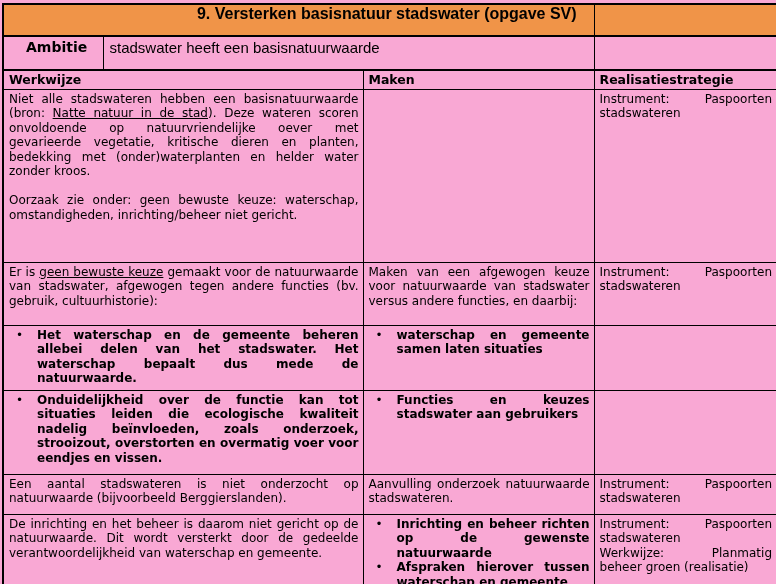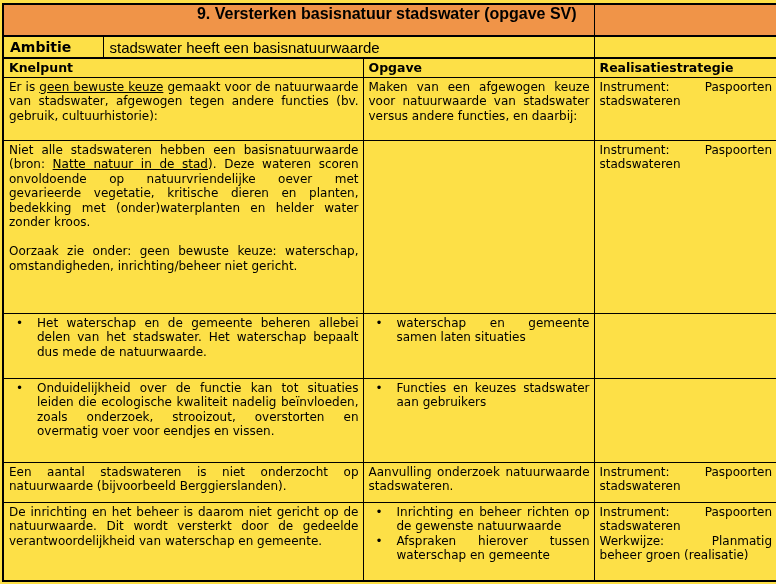--- a/index.html
+++ b/index.html
@@ -1,18 +1,18 @@
 <!DOCTYPE html>
 <html style="--accent: #F09448;"><head>
 <meta charset="utf-8">
 <style>
   html,body{margin:0;padding:0;background:#ffffff;}
   .page{
     width:776px;height:584px;box-sizing:border-box;
-    padding:3px 2px 2px 2px;background:#fde047;
+    padding:3px 2px 2px 2px;background:#f9a8d4;
     font-family:"DejaVu Sans",sans-serif;color:#000000;
   }
   table.matrix{
     border-collapse:collapse;table-layout:fixed;
     width:772px;border:2px solid #000000;
   }
   col.c0{width:100px}col.c1{width:260px}col.c2{width:231px}col.c3{width:183px}
   td{border:1px solid #000000;vertical-align:top;box-sizing:border-box;overflow:hidden;}
 
   
@@ -23,37 +23,37 @@
   }
   .title-cell{
     font-family:"Liberation Sans",sans-serif;
     font-weight:bold;font-size:16px;line-height:16px;
     text-align:center;padding:1px 2px 0 178px;
   }
 
   
   .ambitie-row td{border-bottom:2px solid #000000;height:22px;}
   .amb-label{
-    font-weight:bold;font-size:14px;line-height:18px;padding:1px 2px 0 6px;
+    font-weight:bold;font-size:14px;line-height:18px;padding:1px 2px 0 22px;
   }
   .amb-value{
     font-family:"Liberation Sans",sans-serif;
-    font-size:15px;line-height:18px;padding:2px 2px 0 6px;
+    font-size:15px;line-height:18px;padding:2px 2px 12px 6px;
   }
 
   
   .head-row td{height:19px;}
   .th{font-weight:bold;font-size:12.5px;line-height:15px;padding:1px 2px 0 5px;}
 
   
   .cell{font-size:12px;line-height:14.5px;padding:2px 4px 0 5px;}
   .para{min-height:14.5px;text-align:justify;}
   .para.bullet{display:flex;text-align:left;}
   .para.bullet .dot{flex:0 0 28px;padding-left:7px;box-sizing:border-box;}
-  .para.bullet .btxt{flex:1 1 auto;text-align:justify;}
+  .para.bullet .btxt{flex:1 1 auto;text-align:justify;font-weight:bold;}
   .u{text-decoration:underline;}
 
   .r0 td{height:173px}
   .r1 td{height:63px}
   .r2 td{height:65px}
   .r3 td{height:84px}
   .r4 td{height:79px}
   .r5 td{height:40px}
 </style>
 </head>
@@ -71,43 +71,43 @@
       <tr class="title-row">
         <td colspan="3" class="title-cell">9. Versterken basisnatuur stadswater (opgave SV)</td>
         <td class="title-cell-empty"></td>
       </tr>
       <tr class="ambitie-row">
         <td class="amb-label">Ambitie</td>
         <td colspan="2" class="amb-value">stadswater heeft een basisnatuurwaarde</td>
         <td class="amb-empty"></td>
       </tr>
       <tr class="head-row">
-        <td colspan="2" class="th">Knelpunt</td>
-        <td class="th">Opgave</td>
+        <td colspan="2" class="th">Werkwijze</td>
+        <td class="th">Maken</td>
         <td class="th">Realisatiestrategie</td>
       </tr>
 
+      <tr class="body-row r0">
+        <td colspan="2" class="cell">
+            <div class="para"><span>Niet alle stadswateren hebben een basisnatuurwaarde (bron: </span><span class="u">Natte natuur in de stad</span><span>). Deze wateren scoren onvoldoende op natuurvriendelijke oever met gevarieerde vegetatie, kritische dieren en planten, bedekking met (onder)waterplanten en helder water zonder kroos.</span></div>
+            <div class="para"></div>
+            <div class="para"><span>Oorzaak zie onder: geen bewuste keuze: waterschap, omstandigheden, inrichting/beheer niet gericht.</span></div>
+          </td>
+        <td class="cell"></td>
+        <td class="cell">
+            <div class="para"><span>Instrument: Paspoorten stadswateren</span></div>
+          </td>
+      </tr>
       <tr class="body-row r1">
         <td colspan="2" class="cell">
             <div class="para"><span>Er is </span><span class="u">geen bewuste keuze</span><span> gemaakt voor de natuurwaarde van stadswater, afgewogen tegen andere functies (bv. gebruik, cultuurhistorie):</span></div>
           </td>
         <td class="cell">
             <div class="para"><span>Maken van een afgewogen keuze voor natuurwaarde van stadswater versus andere functies, en daarbij:</span></div>
           </td>
-        <td class="cell">
-            <div class="para"><span>Instrument: Paspoorten stadswateren</span></div>
-          </td>
-      </tr>
-      <tr class="body-row r0">
-        <td colspan="2" class="cell">
-            <div class="para"><span>Niet alle stadswateren hebben een basisnatuurwaarde (bron: </span><span class="u">Natte natuur in de stad</span><span>). Deze wateren scoren onvoldoende op natuurvriendelijke oever met gevarieerde vegetatie, kritische dieren en planten, bedekking met (onder)waterplanten en helder water zonder kroos.</span></div>
-            <div class="para"></div>
-            <div class="para"><span>Oorzaak zie onder: geen bewuste keuze: waterschap, omstandigheden, inrichting/beheer niet gericht.</span></div>
-          </td>
-        <td class="cell"></td>
         <td class="cell">
             <div class="para"><span>Instrument: Paspoorten stadswateren</span></div>
           </td>
       </tr>
       <tr class="body-row r2">
         <td colspan="2" class="cell">
             <div class="para bullet">
               <span class="dot">•</span>
               <span class="btxt"><span>Het waterschap en de gemeente beheren allebei delen van het stadswater. Het waterschap bepaalt dus mede de natuurwaarde.</span></span>
             </div>

